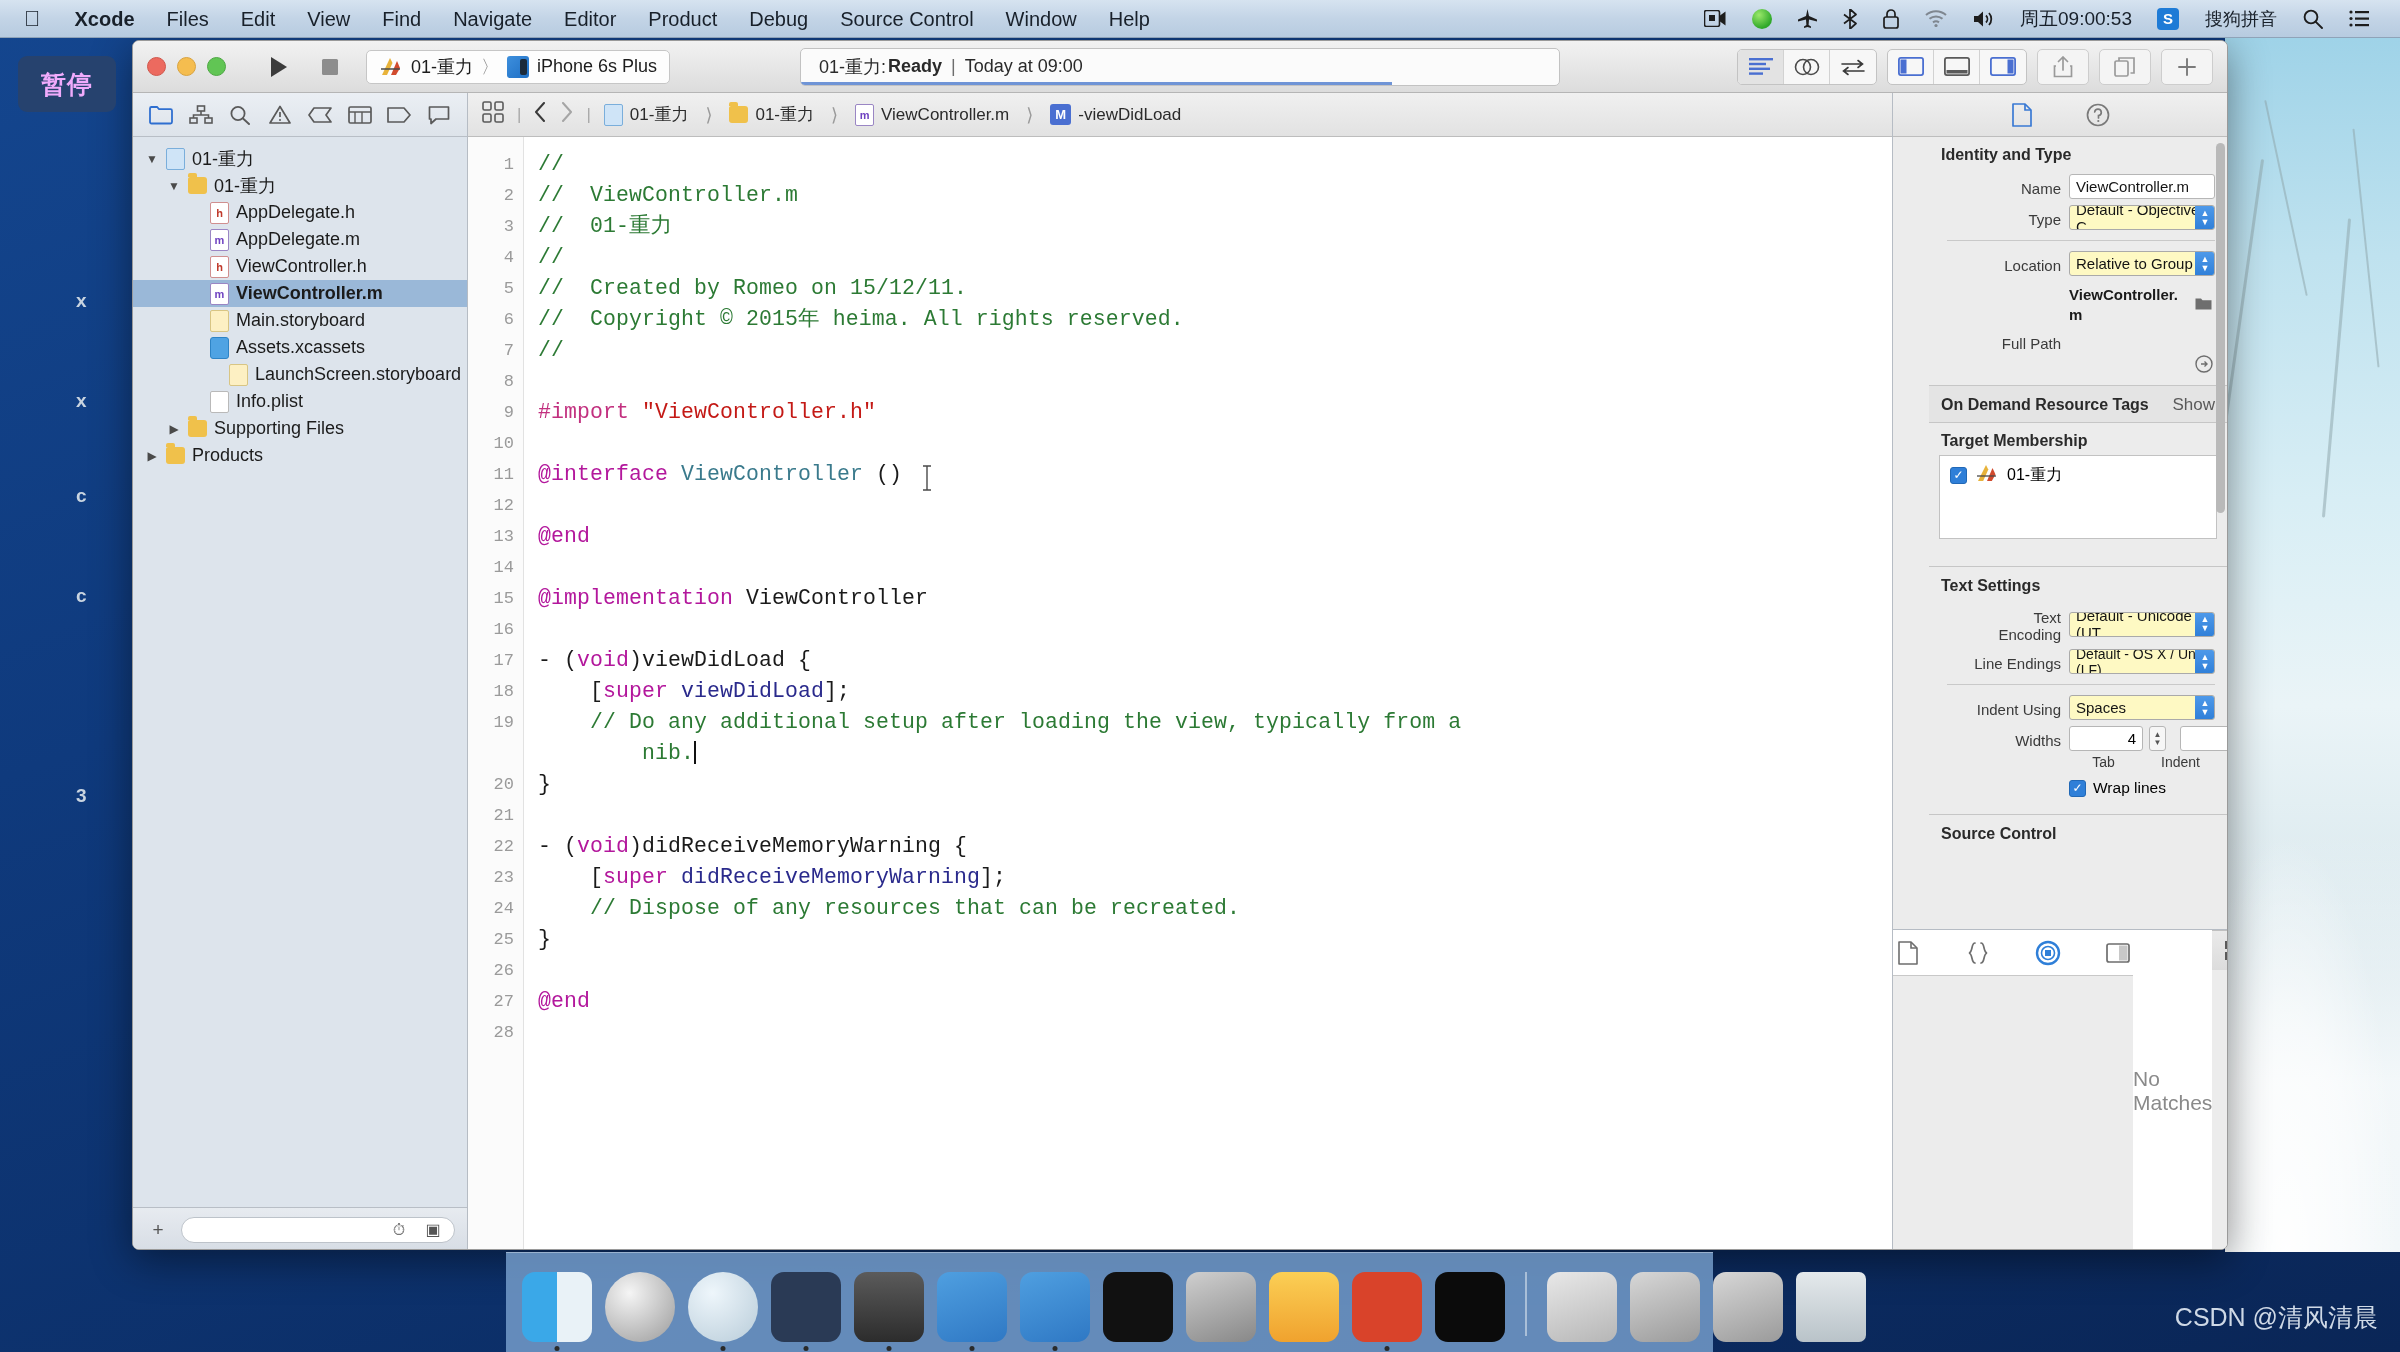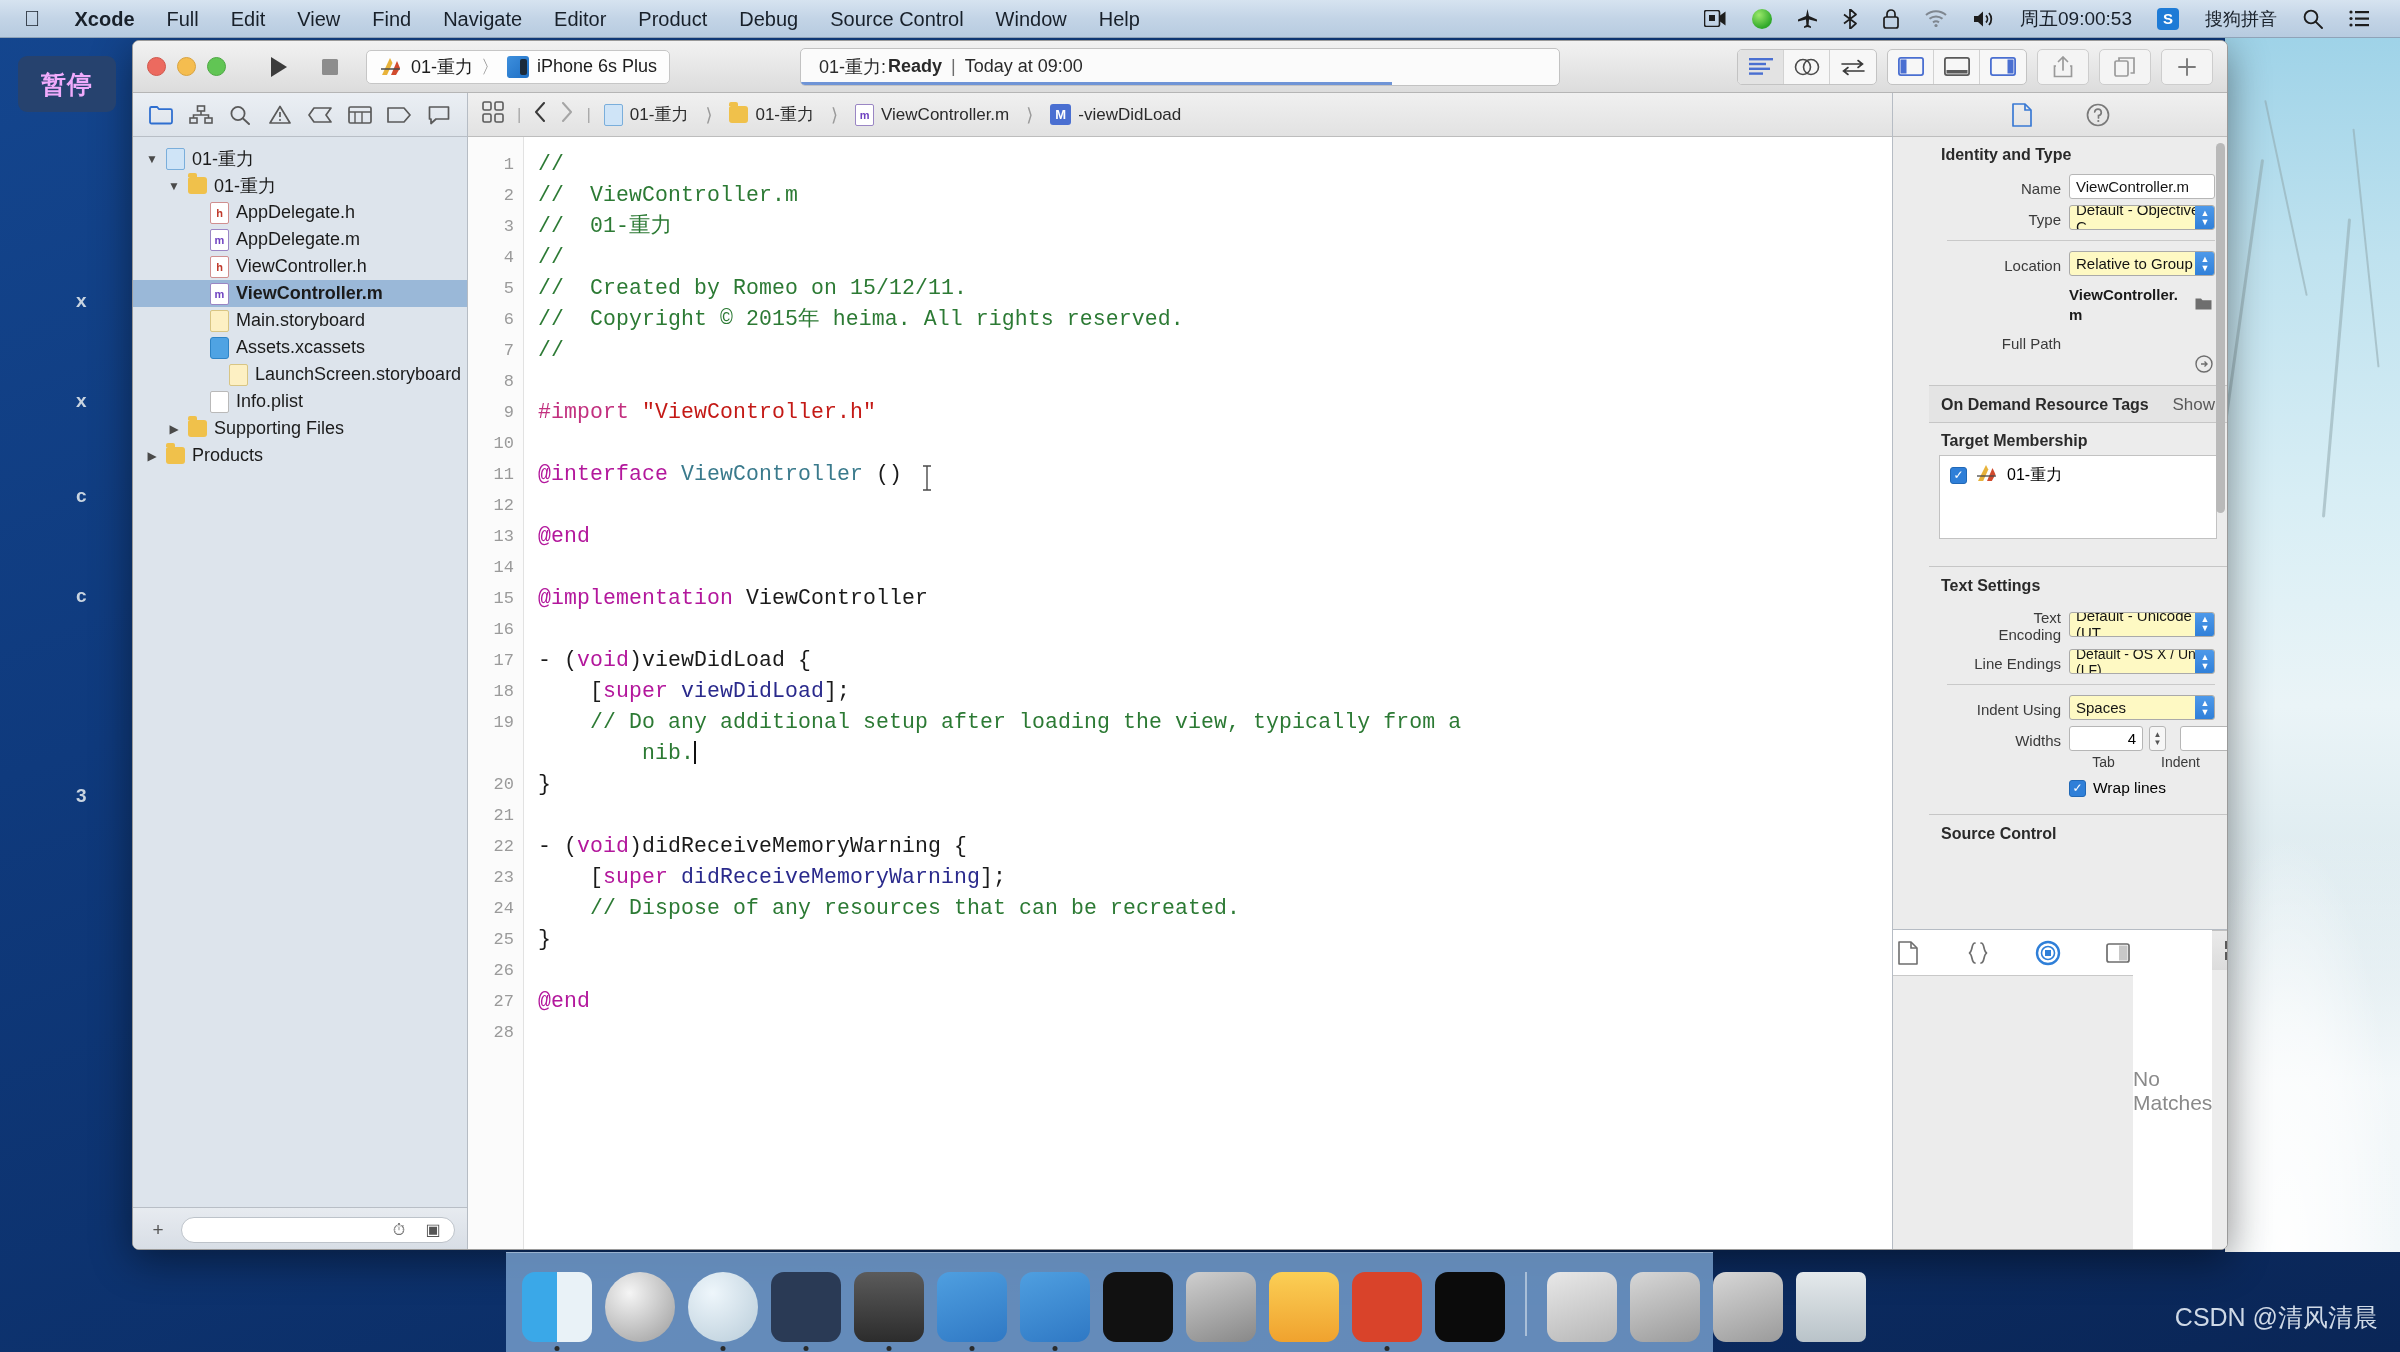--- a/index.html
+++ b/index.html
@@ -225,21 +225,21 @@
 <div class="bg-letter" style="left:76px;top:290px;">x</div>
 <div class="bg-letter" style="left:76px;top:390px;">x</div>
 <div class="bg-letter" style="left:76px;top:485px;">c</div>
 <div class="bg-letter" style="left:76px;top:585px;">c</div>
 <div class="bg-letter" style="left:76px;top:785px;">3</div>
 
 <div id="menubar">
   <div class="mb-left">
     <div class="mb-item mb-apple"></div>
     <div class="mb-item bold">Xcode</div>
-    <div class="mb-item">Full</div>
+    <div class="mb-item">Files</div>
     <div class="mb-item">Edit</div>
     <div class="mb-item">View</div>
     <div class="mb-item">Find</div>
     <div class="mb-item">Navigate</div>
     <div class="mb-item">Editor</div>
     <div class="mb-item">Product</div>
     <div class="mb-item">Debug</div>
     <div class="mb-item">Source Control</div>
     <div class="mb-item">Window</div>
     <div class="mb-item">Help</div>

